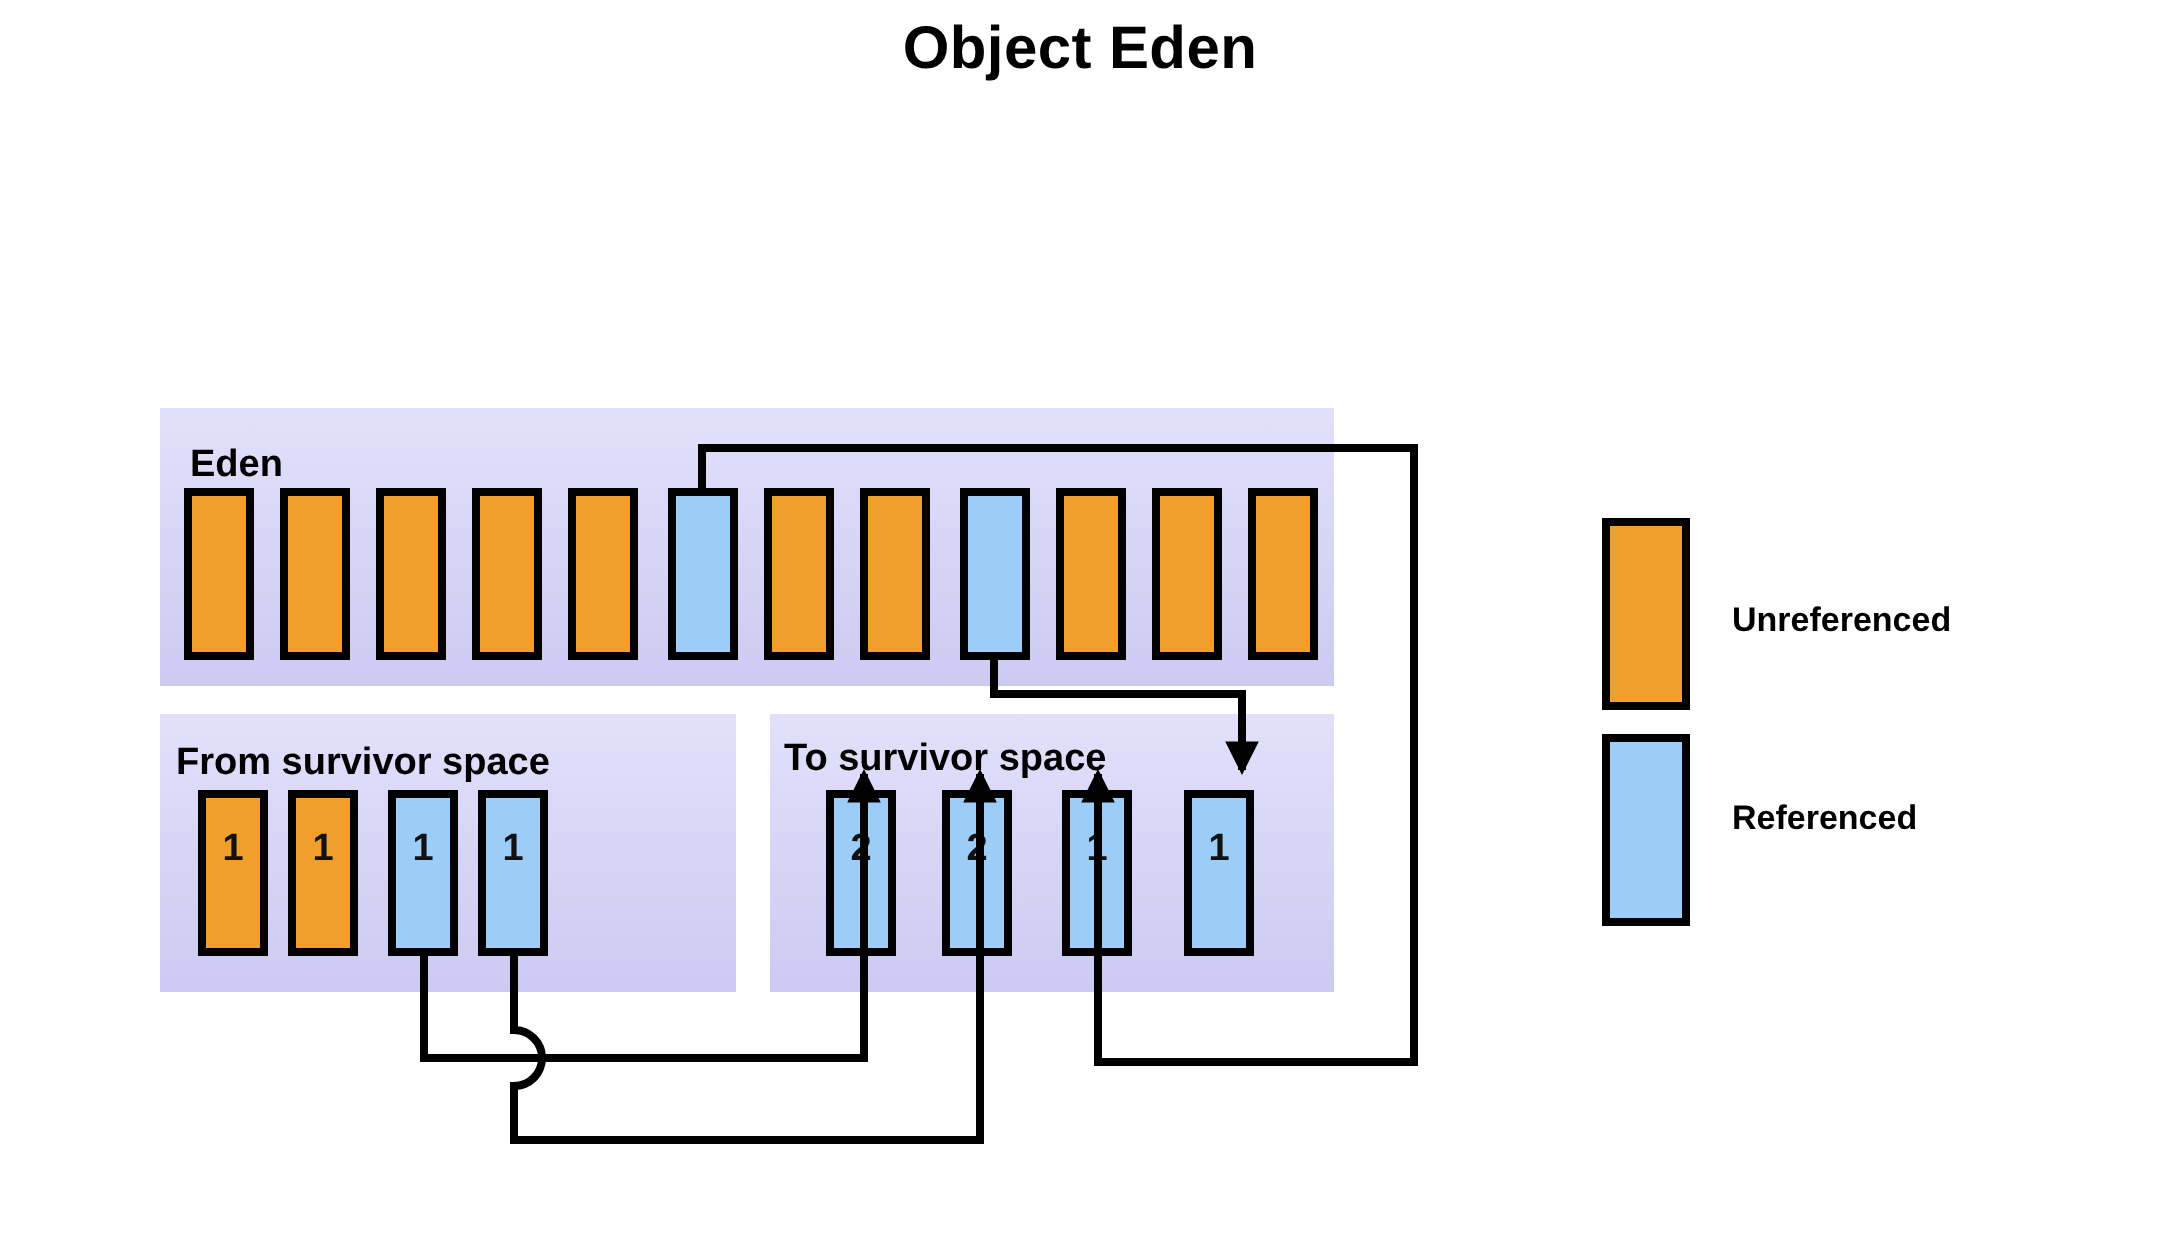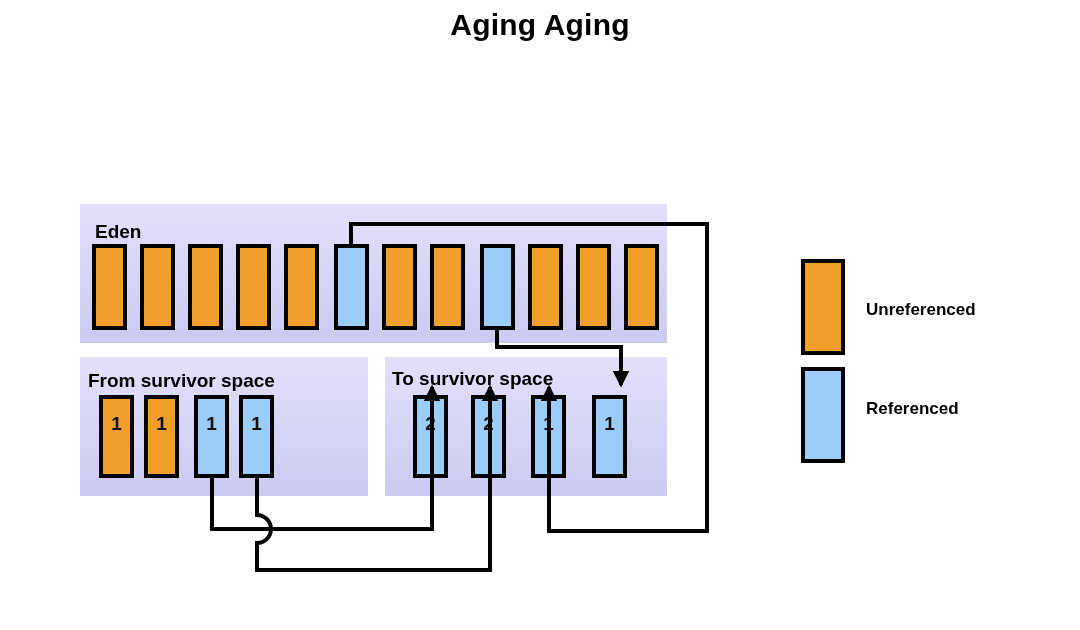--- a/index.html
+++ b/index.html
@@ -65,21 +65,21 @@
   .cell-rect {
     stroke: #000000;
     stroke-width: 4;
   }
 </style>
 </head>
 <body>
 
 <div id="stage">
 
-  <div class="diagram-title">Aging Aging</div>
+  <div class="diagram-title">Object Eden</div>
 
   <svg class="canvas" width="1080" height="630" viewBox="0 0 1080 630">
 
     <defs>
       <linearGradient id="panelGrad" x1="0" y1="0" x2="0" y2="1">
         <stop offset="0%" stop-color="#E2E0FA"></stop>
         <stop offset="100%" stop-color="#CDCAF2"></stop>
       </linearGradient>
       <marker id="arrowHead" viewBox="0 0 10 10" refX="8.5" refY="5" markerWidth="4.2" markerHeight="4.2" orient="auto-start-reverse">
         <path d="M 0 0 L 10 5 L 0 10 z" fill="#000000"></path>

